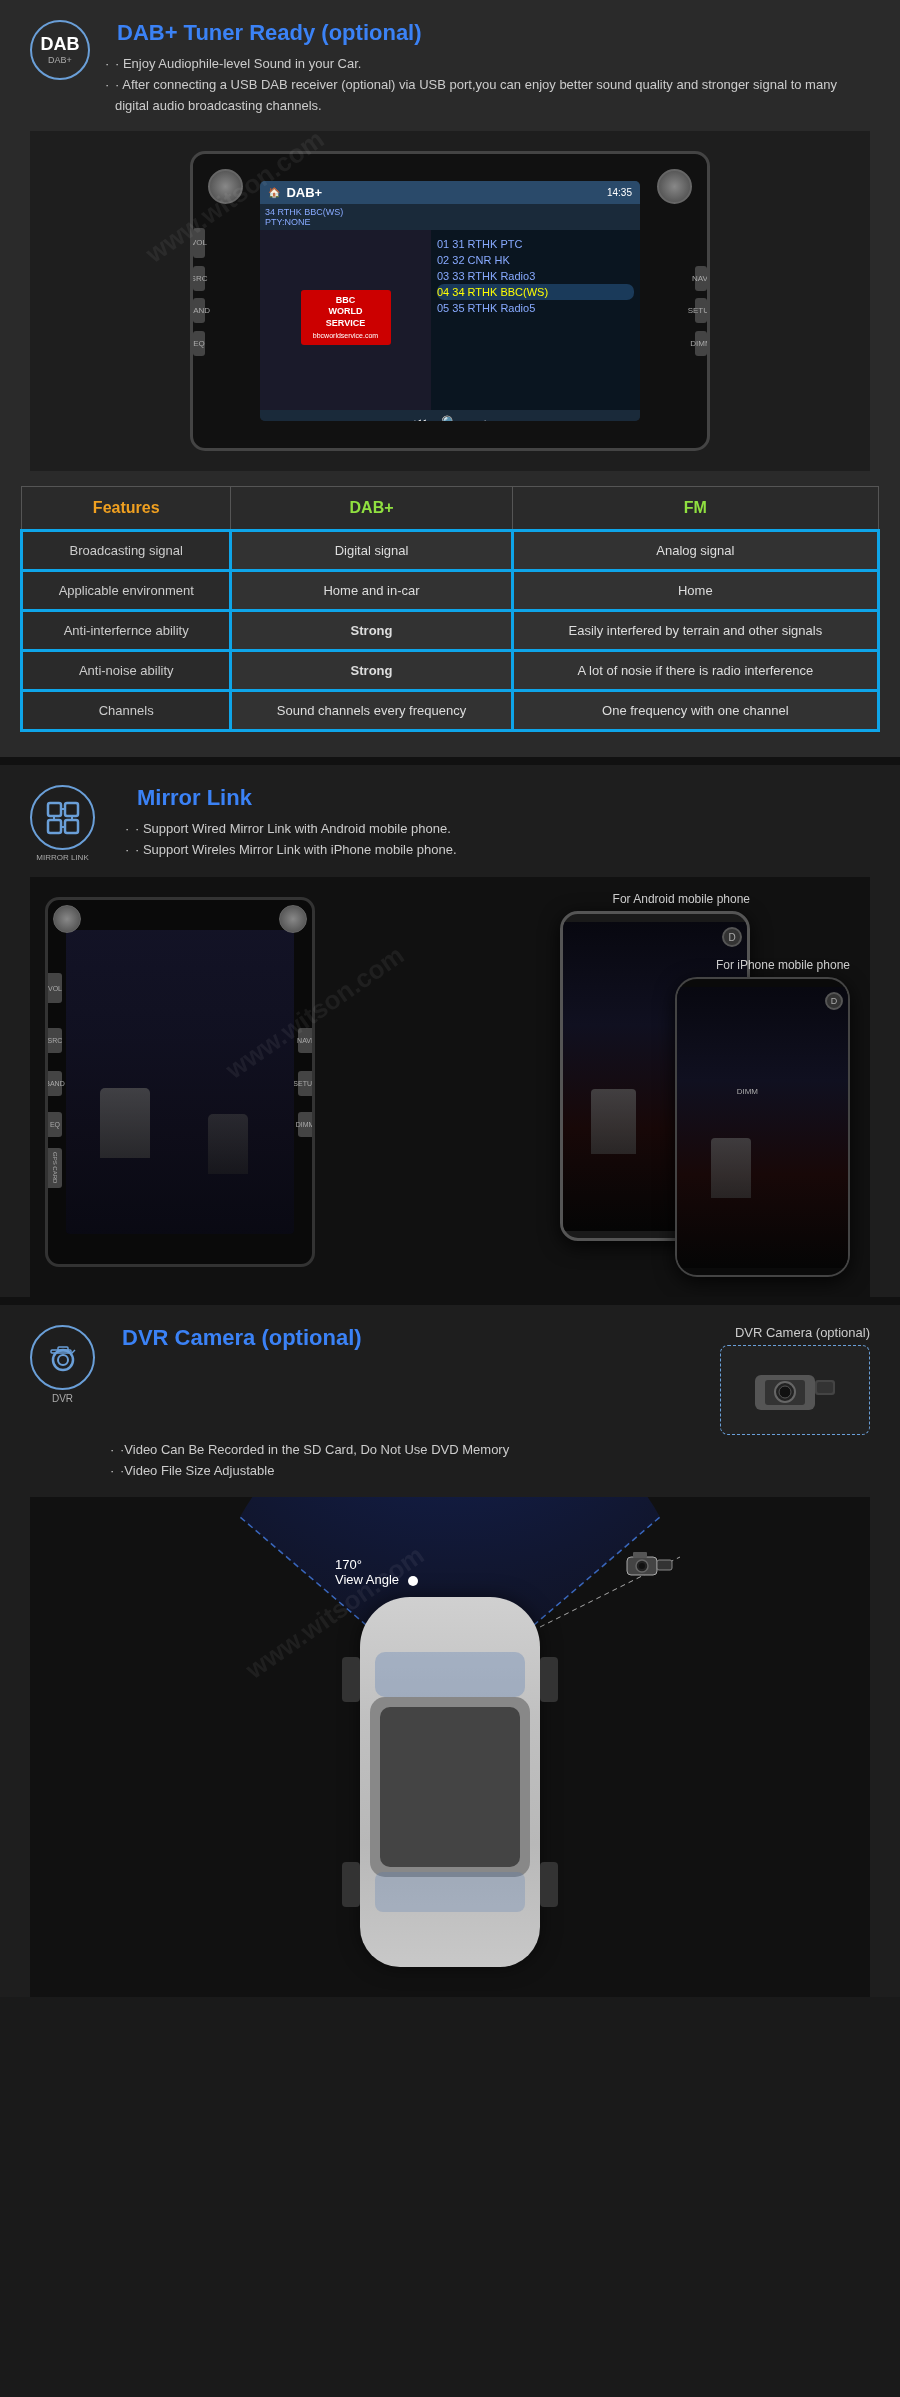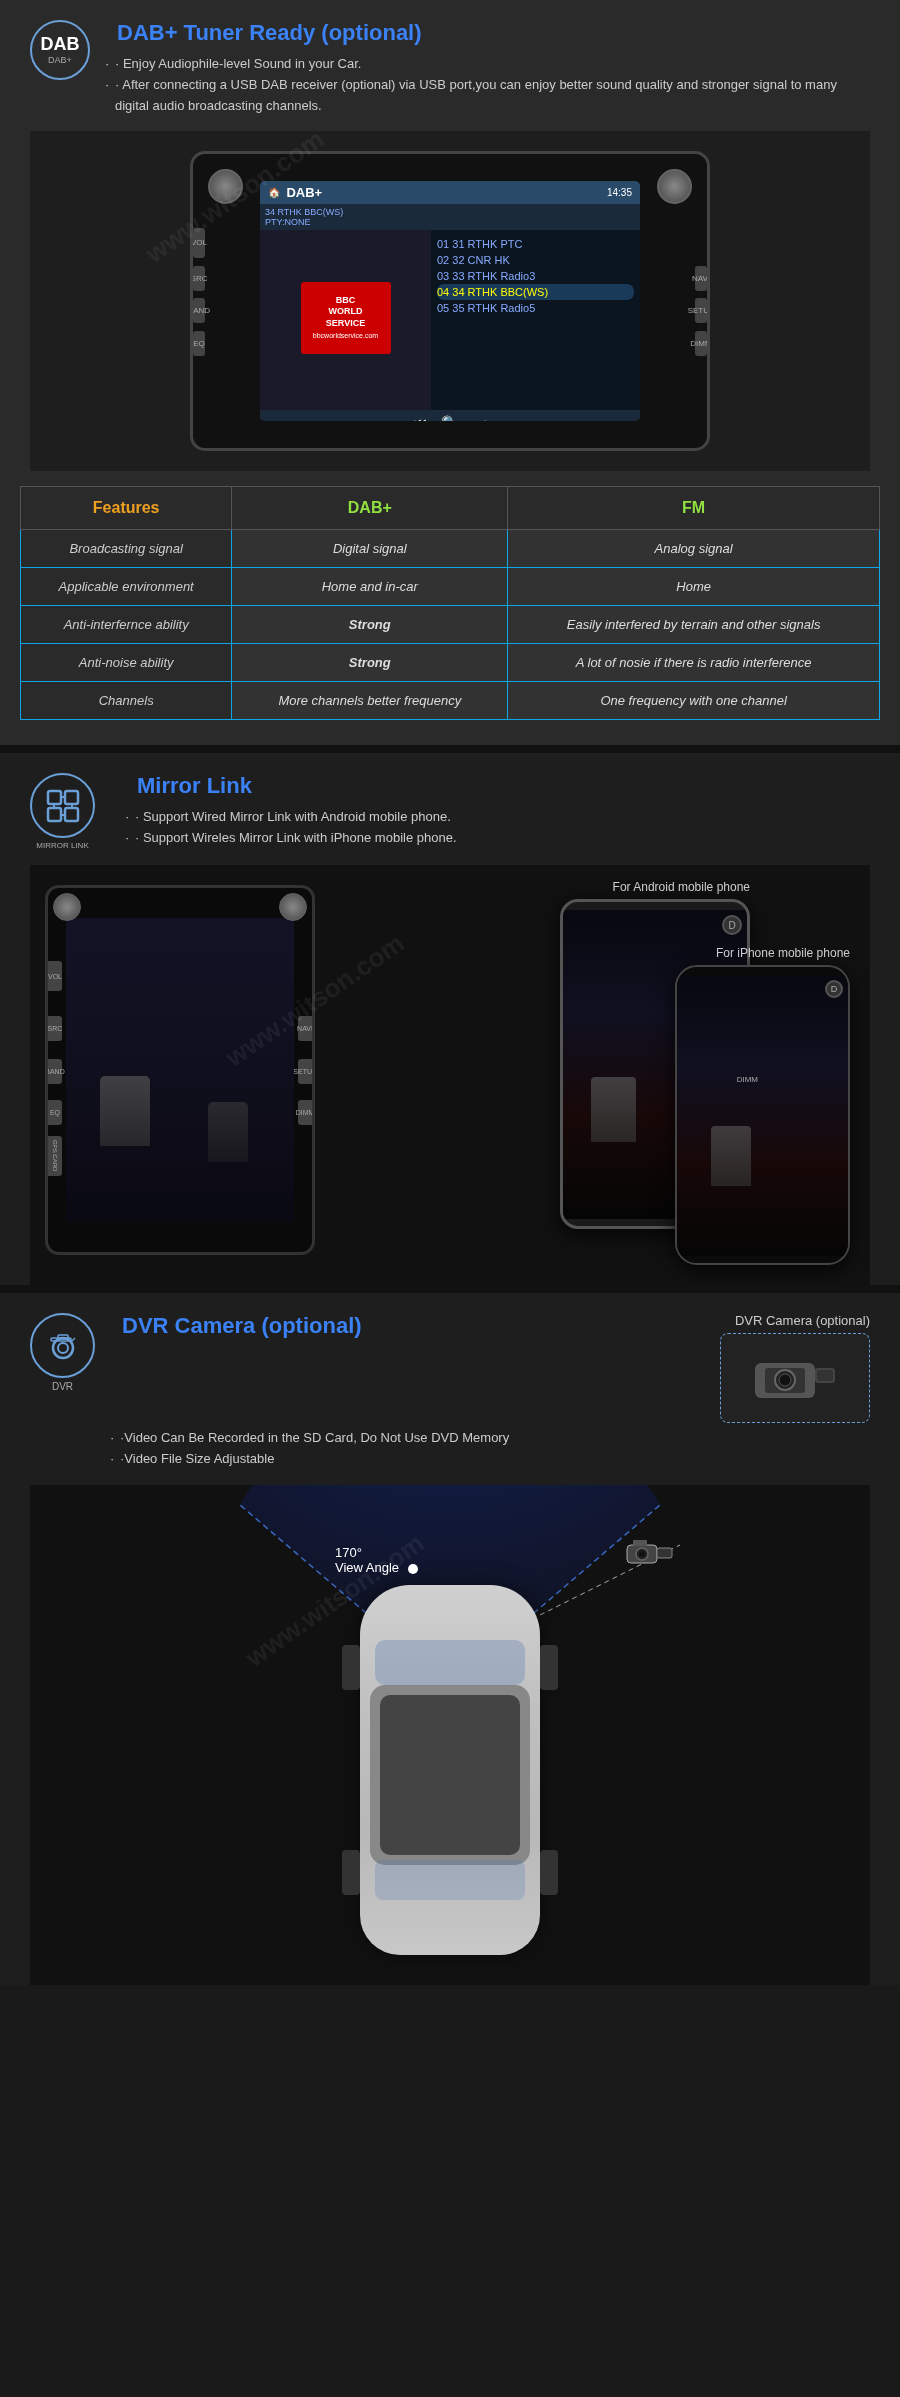--- a/index.html
+++ b/index.html
@@ -116,21 +116,21 @@
       background: #1a1a2a;
       padding: 8px;
       display: flex;
       flex-direction: column;
       align-items: center;
       justify-content: center;
     }
     .bbc-logo {
       background: #cc0000;
       width: 90px;
-      height: 72px;
+      height: 55px;
       display: flex;
       align-items: center;
       justify-content: center;
       border-radius: 3px;
       margin-bottom: 5px;
     }
     .bbc-logo-text {
       font-size: 9px;
       font-weight: bold;
       color: #fff;
@@ -177,24 +177,23 @@
     }
     .comparison-table th:nth-child(2) {
       color: #90e040;
     }
     .comparison-table th:nth-child(3) {
       color: #90e040;
     }
     .comparison-table td {
       padding: 11px 10px;
       text-align: center;
-      border: 1px solid #0ea5e9;
+      border: 3px solid #0ea5e9;
       color: #ddd;
       background: #323232;
-      font-style: italic;
     }
     .comparison-table td:first-child {
       background: #2a2a2a;
       color: #ccc;
       font-size: 13px;
     }
     .comparison-table thead tr th {
       border: 1px solid #555;
       background: #2a2a2a;
     }
@@ -422,21 +421,21 @@
         <td class="strong-text">Strong</td>
         <td>Easily interfered by terrain and other signals</td>
       </tr>
       <tr>
         <td>Anti-noise ability</td>
         <td class="strong-text">Strong</td>
         <td>A lot of nosie if there is radio interference</td>
       </tr>
       <tr>
         <td>Channels</td>
-        <td>More channels better frequency</td>
+        <td>Sound channels every frequency</td>
         <td>One frequency with one channel</td>
       </tr>
     </tbody>
   </table>
 </div>
 
 <div class="section-divider"></div>
 
 <div class="section-mirror">
   <div class="section-header">

